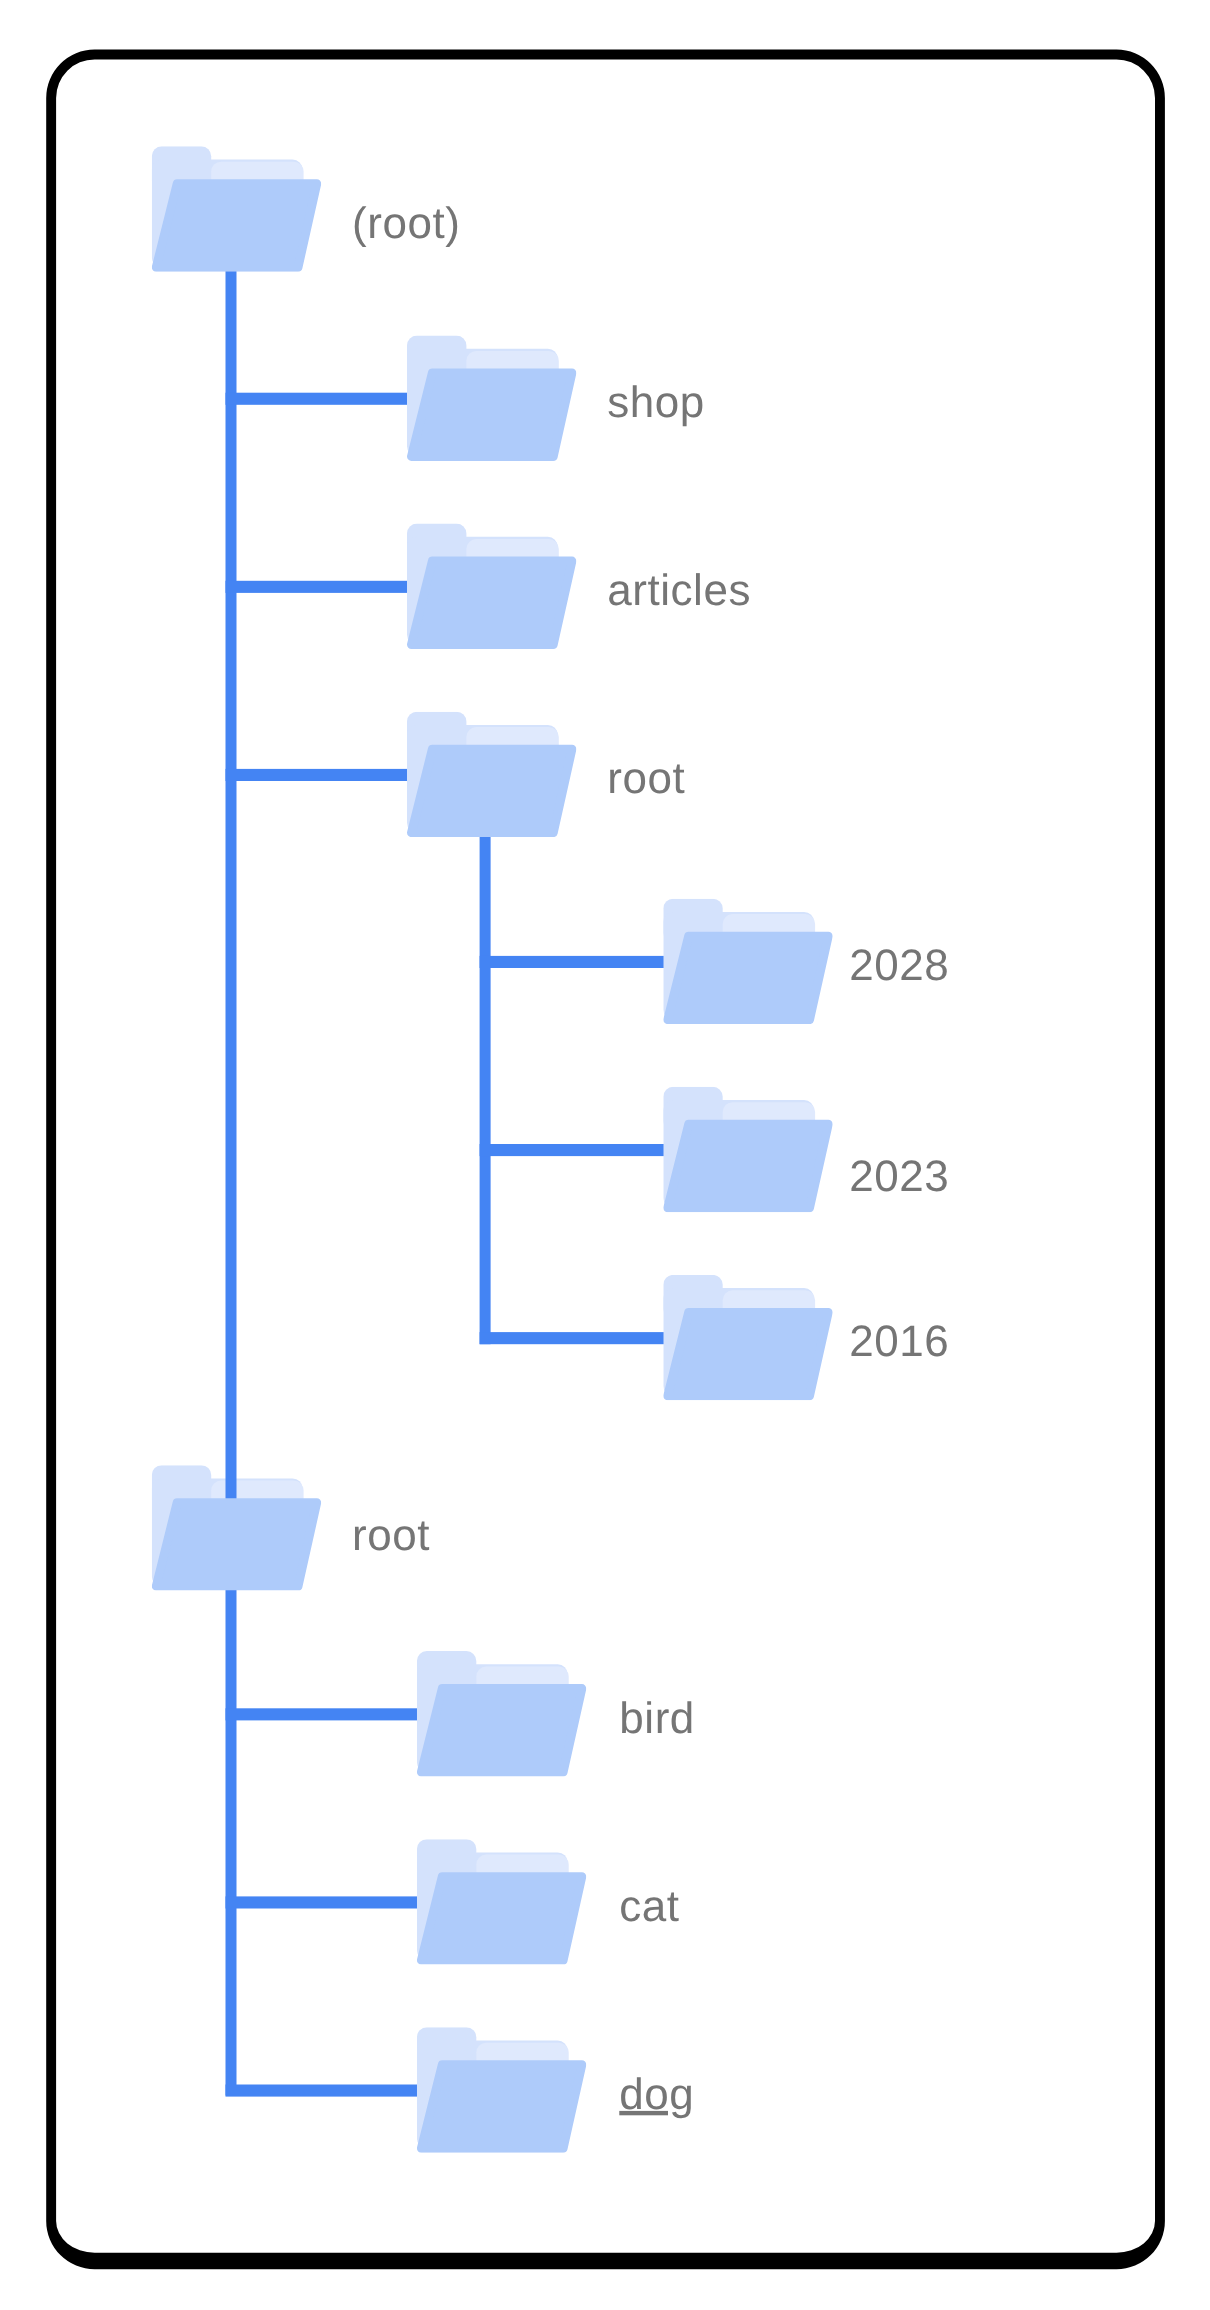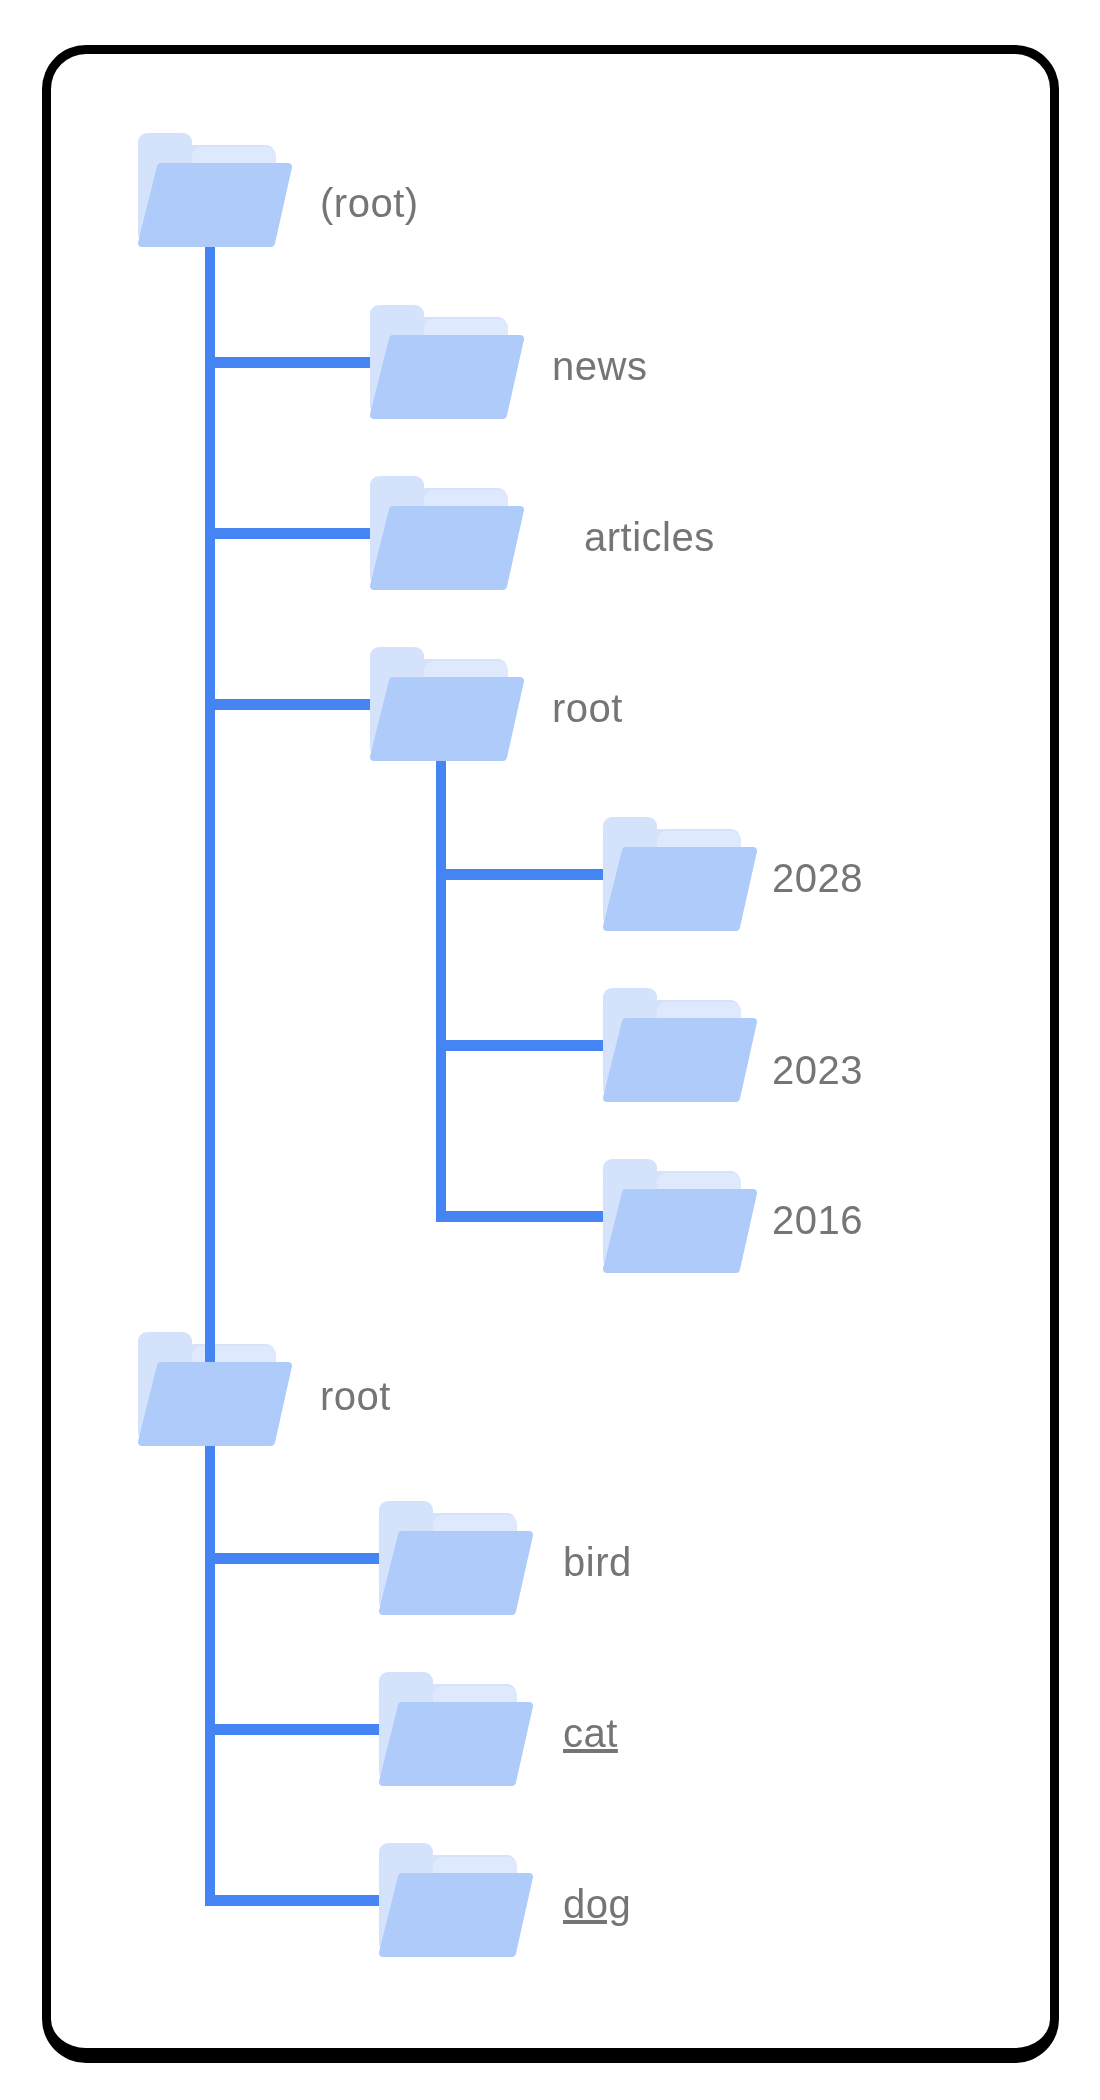--- a/index.html
+++ b/index.html
@@ -136,32 +136,32 @@
   <svg class="folder" viewBox="0 0 154 114" style="left:379px; top:1672px;">
       <use href="#sym-folder"></use>
     </svg>
 
   <svg class="folder" viewBox="0 0 154 114" style="left:379px; top:1843px;">
       <use href="#sym-folder"></use>
     </svg>
 
   <div class="label" style="left:320px; top:179px;">(root)</div>
 
-  <div class="label" style="left:552px; top:342px;">news</div>
+  <div class="label" style="left:552px; top:342px;">shop</div>
 
-  <div class="label" style="left:552px; top:513px;margin-left:32px;">articles</div>
+  <div class="label" style="left:552px; top:513px;">articles</div>
 
   <div class="label" style="left:552px; top:684px;">root</div>
 
   <div class="label" style="left:772px; top:854px;">2028</div>
 
   <div class="label" style="left:772px; top:1025px;margin-top:21px;">2023</div>
 
   <div class="label" style="left:772px; top:1196px;">2016</div>
 
   <div class="label" style="left:320px; top:1372px;">root</div>
 
   <div class="label" style="left:563px; top:1538px;">bird</div>
 
-  <div class="label" style="left:563px; top:1709px;text-decoration:underline;">cat</div>
+  <div class="label" style="left:563px; top:1709px;">cat</div>
 
   <div class="label" style="left:563px; top:1880px;text-decoration:underline;">dog</div>
 </div>
 
 </body></html>

